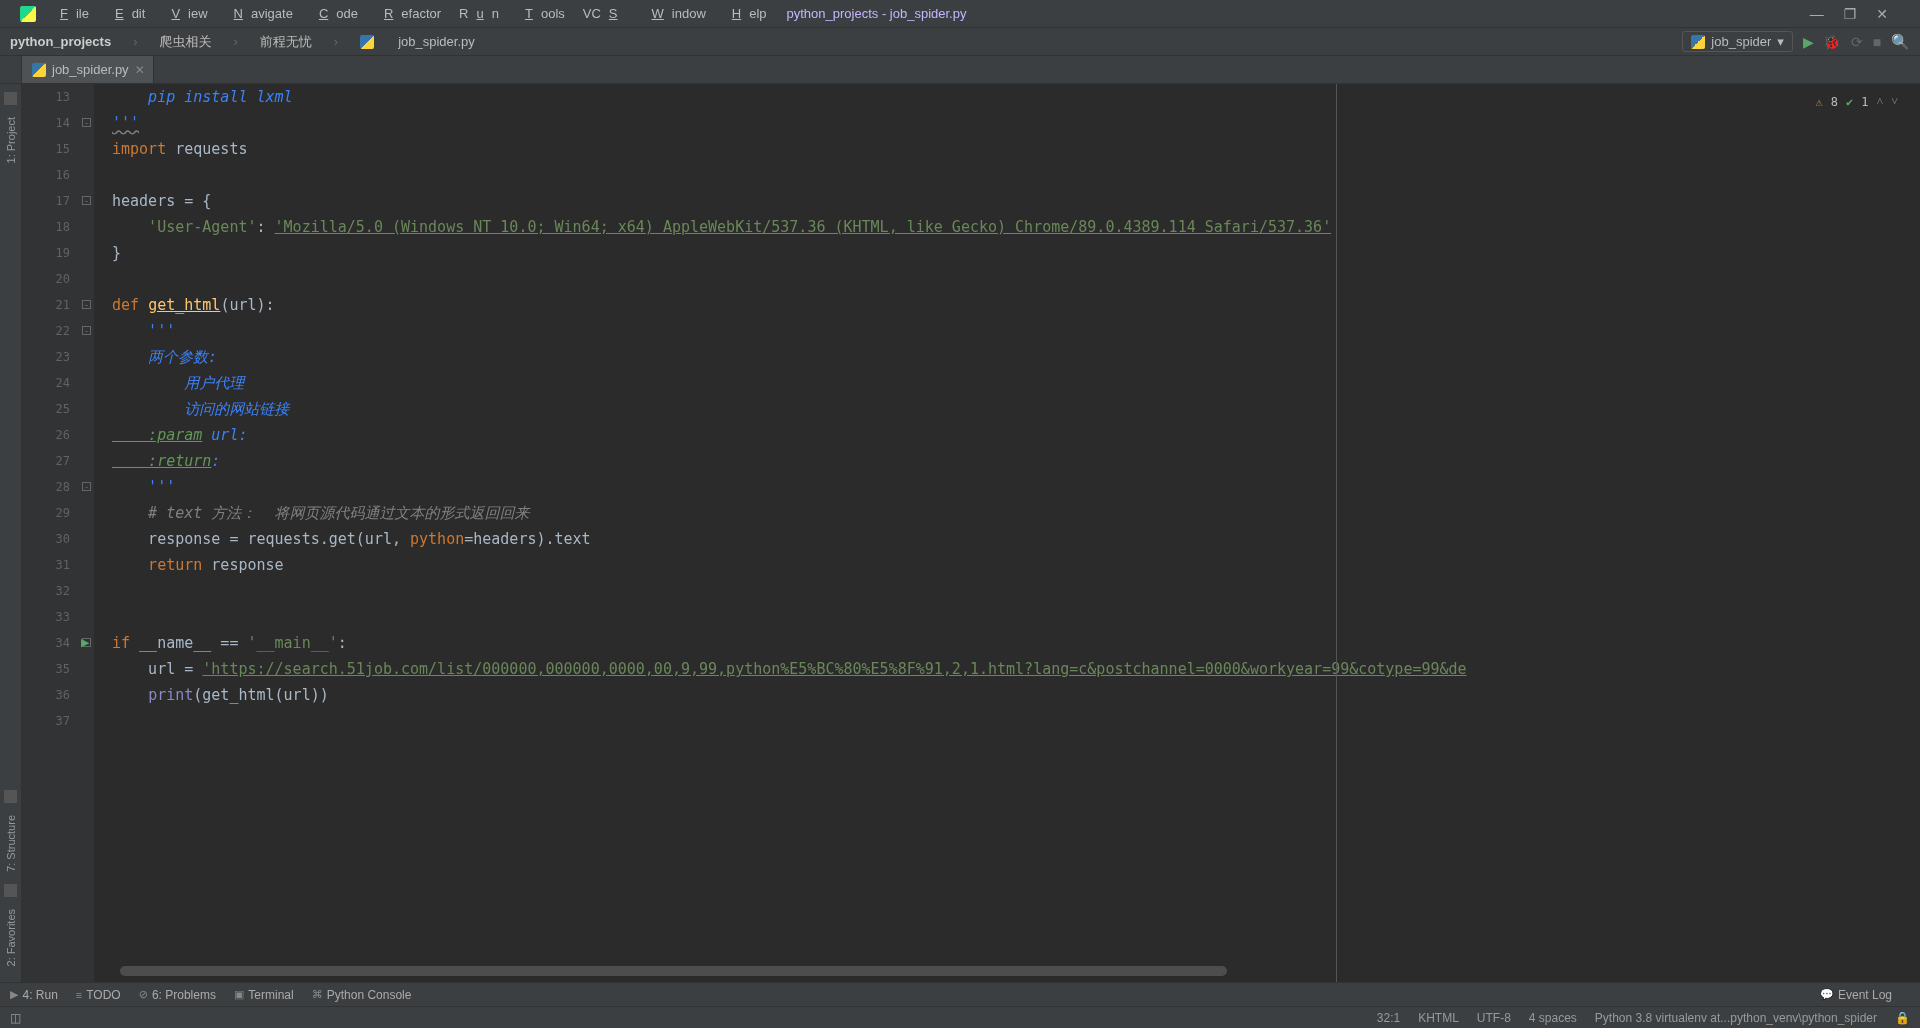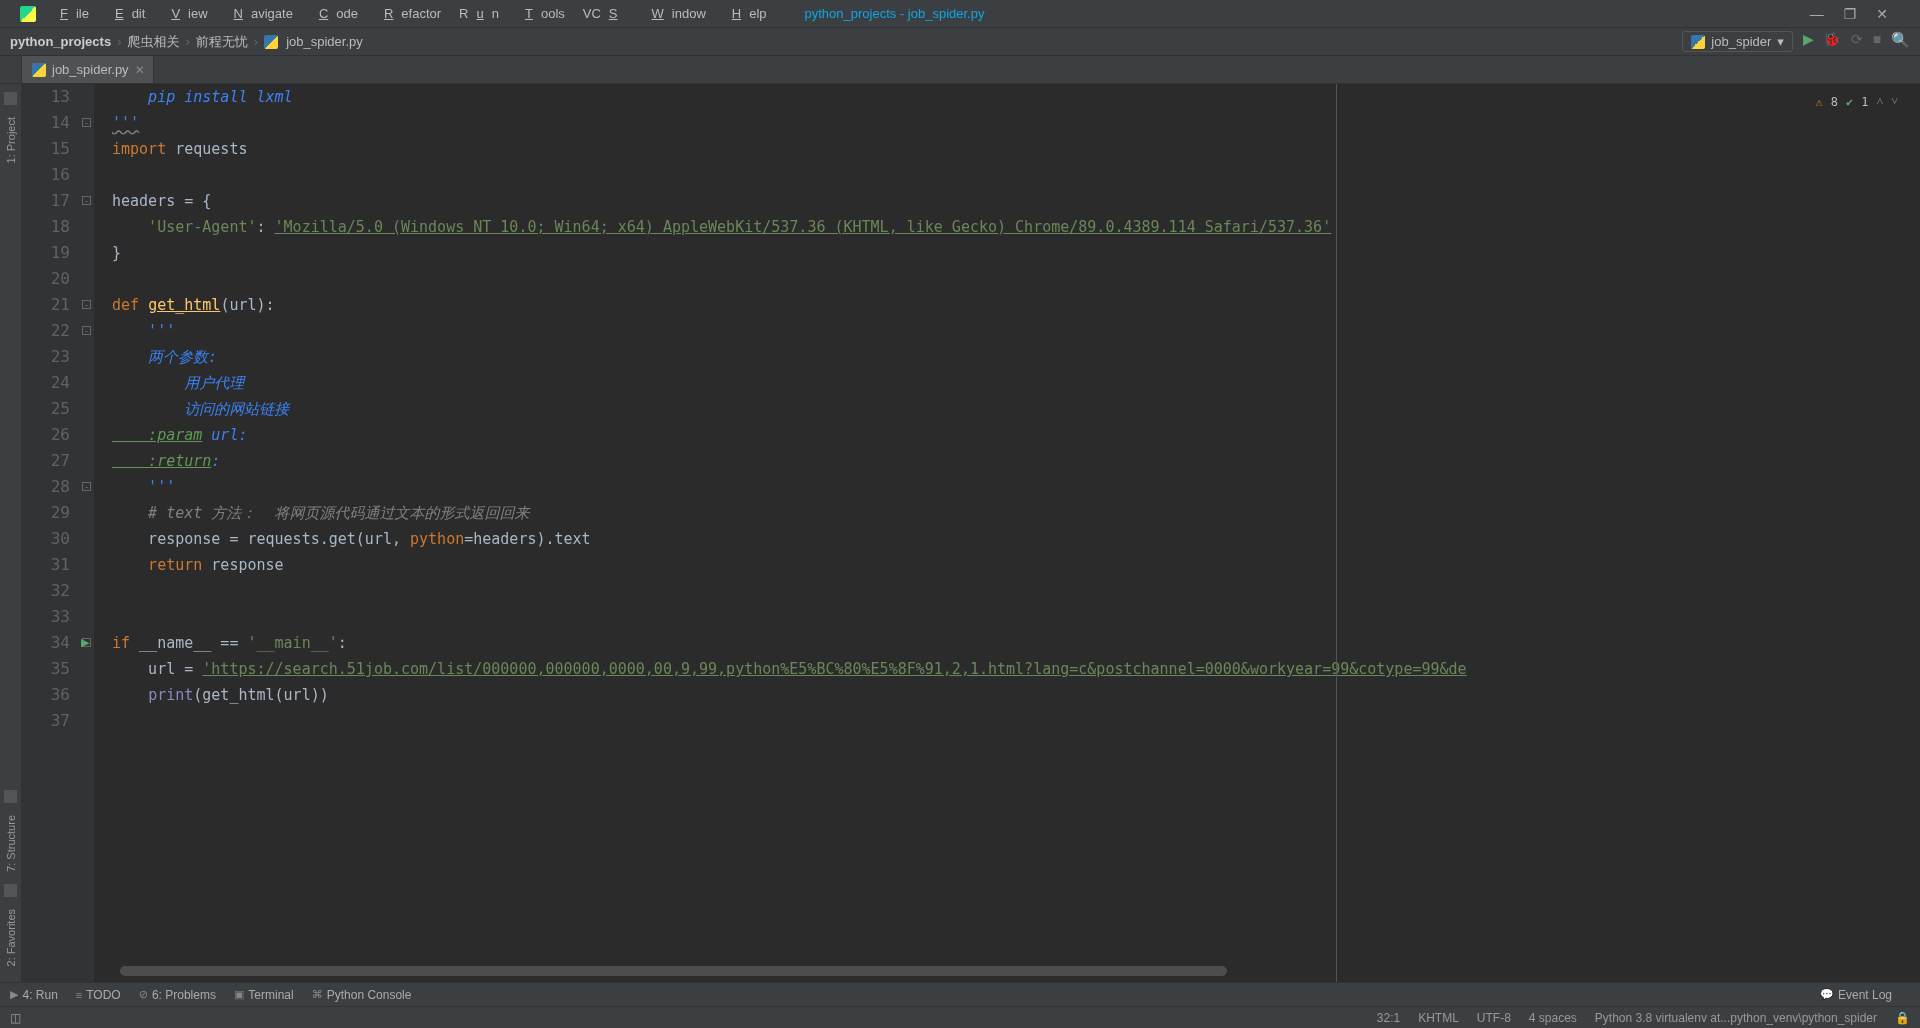--- a/index.html
+++ b/index.html
@@ -25,50 +25,50 @@
   background: linear-gradient(135deg, #21d789 50%, #fcf84a 50%);
   margin-right: 8px;
   border-radius: 2px;
 }
 .menubar { display: flex; gap: 2px; }
 .menubar span {
   padding: 4px 8px;
   cursor: pointer;
 }
 .menubar .mnemonic { text-decoration: underline; }
-.window-title { color: #0ea5e9; margin-left: 30px; }
+.window-title { color: #c4b5fd; margin-left: 12px; }
 .window-controls {
   margin-left: auto;
   display: flex;
   gap: 20px;
   padding-right: 12px;
 }
 .window-controls span { cursor: pointer; font-size: 14px; color: #aaa; }
 
 .navbar {
   height: 28px;
   background: #3c3f41;
   display: flex;
   align-items: center;
   padding: 0 10px;
   border-bottom: 1px solid #323232;
 }
-.breadcrumb { display: flex; align-items: center; gap: 4px; }
+.breadcrumb { display: flex; align-items: center; gap: 20px; }
 .breadcrumb span { color: #bbb; }
 .breadcrumb .sep { color: #666; margin: 0 2px; }
 .breadcrumb .bold { font-weight: bold; color: #ccc; }
 .breadcrumb .py-icon {
   display:inline-block; width:14px; height:14px;
   background: linear-gradient(135deg,#3776ab 50%,#ffd43b 50%);
   border-radius:2px; margin-right:4px; vertical-align:middle;
 }
 .navbar-right {
   margin-left: auto;
   display: flex;
-  align-items: flex-start;
+  align-items: center;
   gap: 10px;
 }
 .run-config {
   display:flex; align-items:center; gap:6px;
   border: 1px solid #555;
   padding: 2px 8px;
   border-radius: 3px;
 }
 .toolbar-icon { cursor: pointer; font-size: 14px; }
 .run-btn { color: #59a869; }
@@ -121,21 +121,21 @@
 .left-gutter .sq { width: 13px; height: 13px; background: #555; margin: 4px 0; }
 
 .editor-wrap { flex: 1; display: flex; position: relative; background: #2b2b2b; }
 .gutter {
   width: 58px;
   background: #313335;
   text-align: right;
   padding-right: 10px;
   color: #606366;
   font-family: 'Consolas', monospace;
-  font-size: 16px;
+  font-size: 12px;
   position: relative;
 }
 .gutter .ln { height: 26px; line-height: 26px; }
 .fold-col {
   width: 14px;
   background: #313335;
   position: relative;
 }
 .fold-mark {
   position: absolute;

